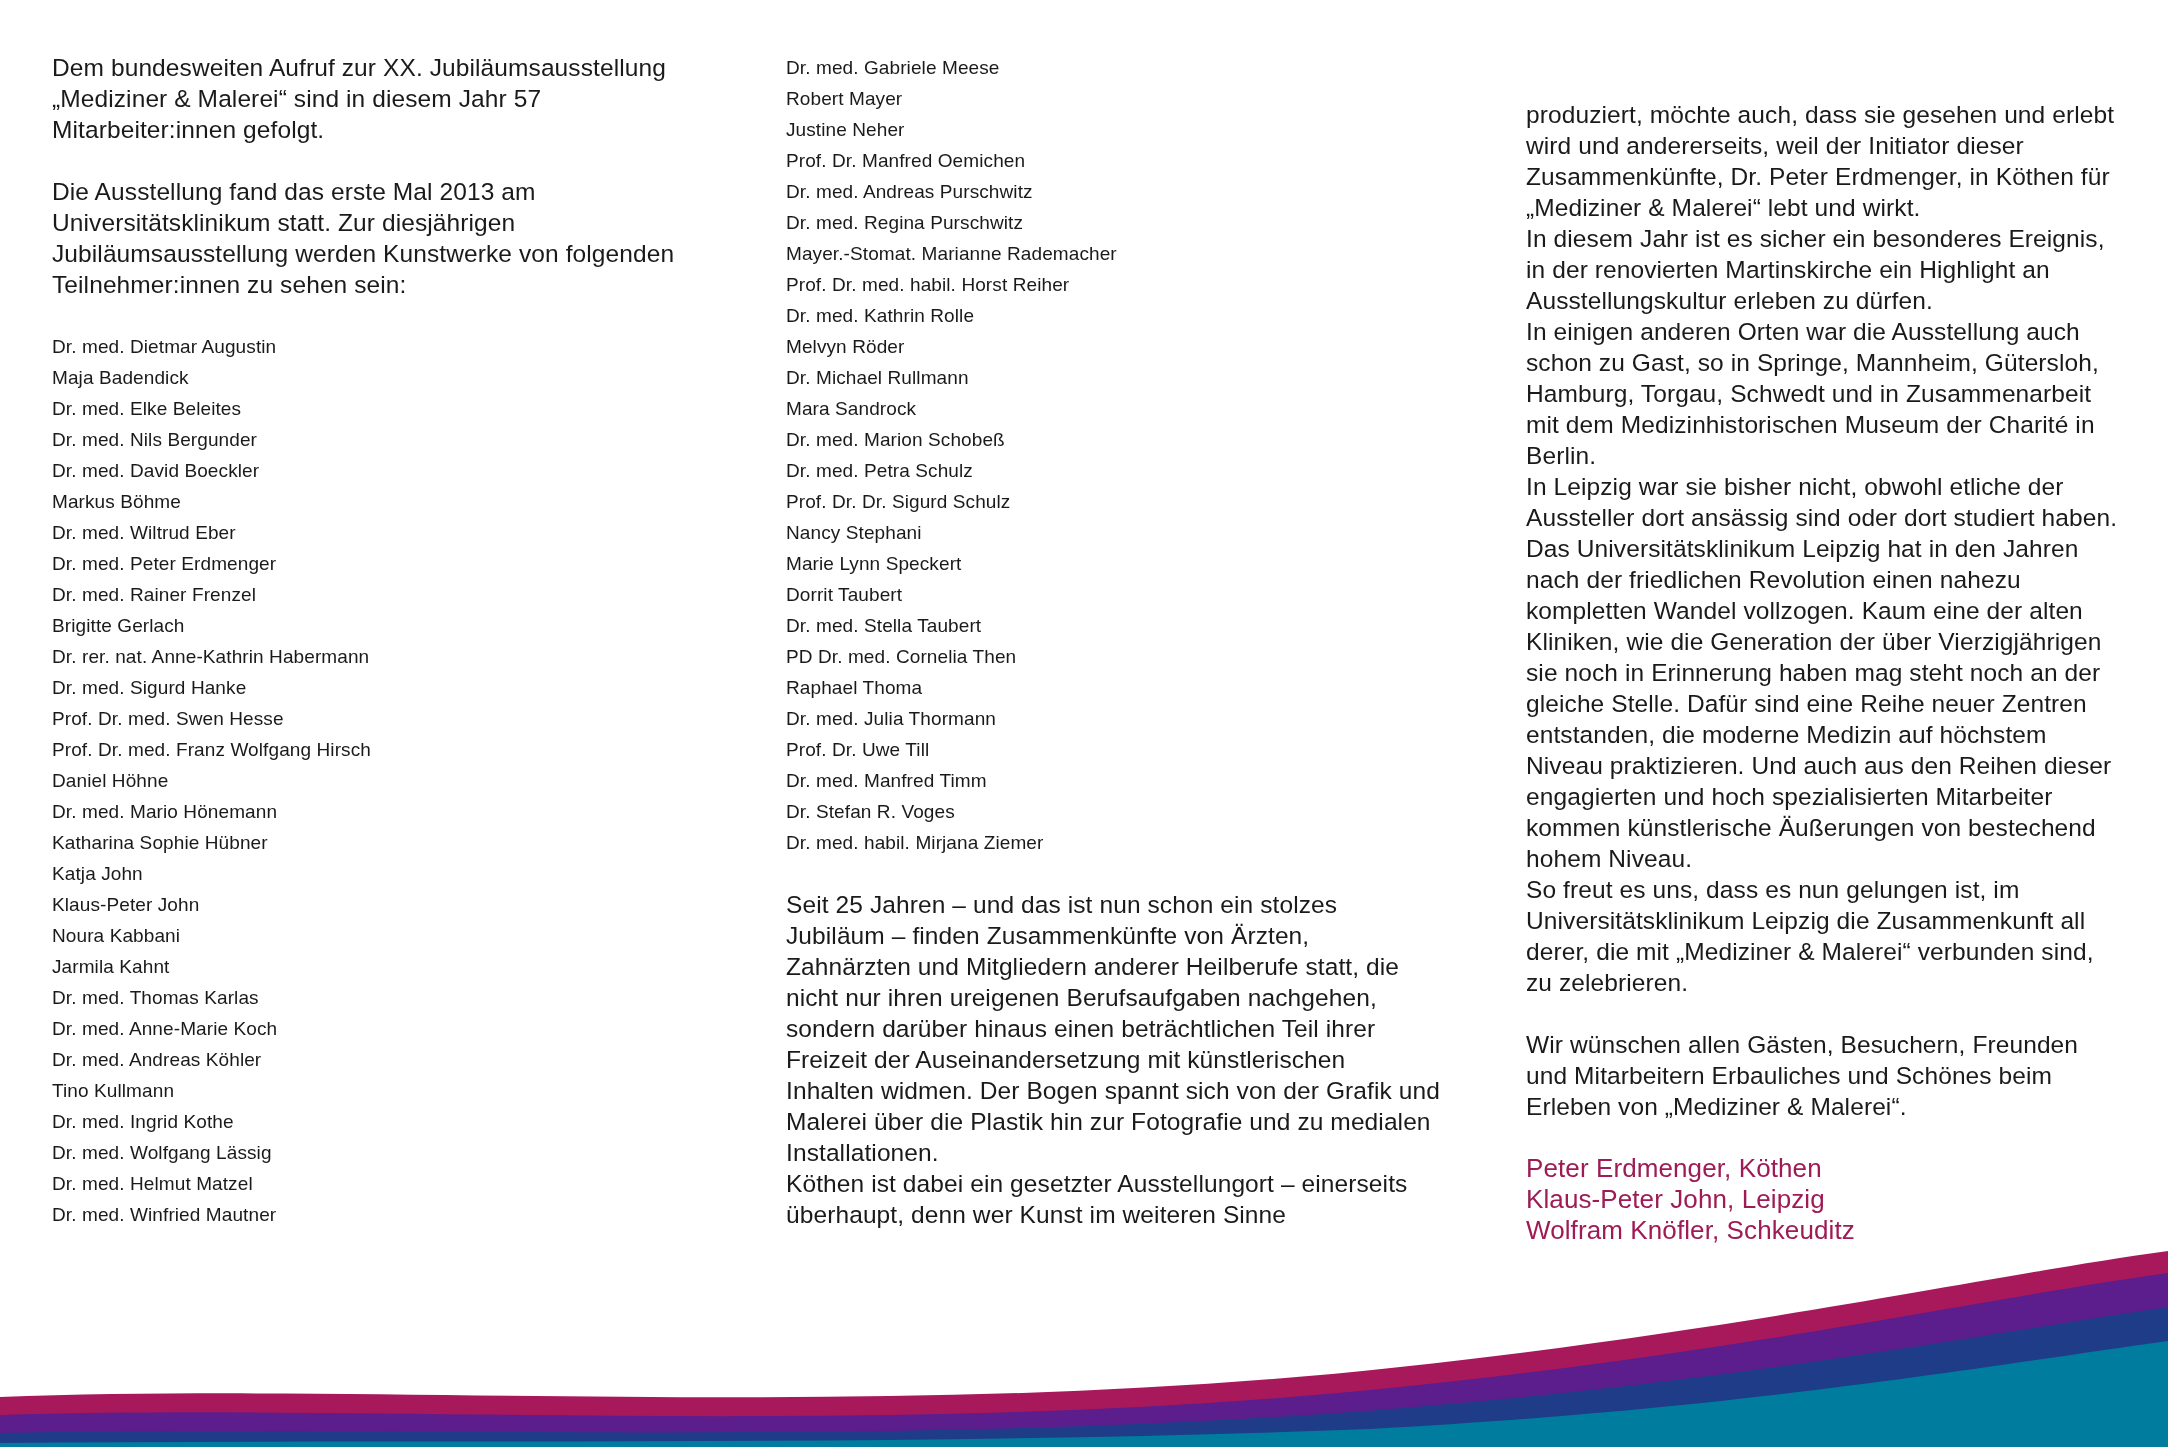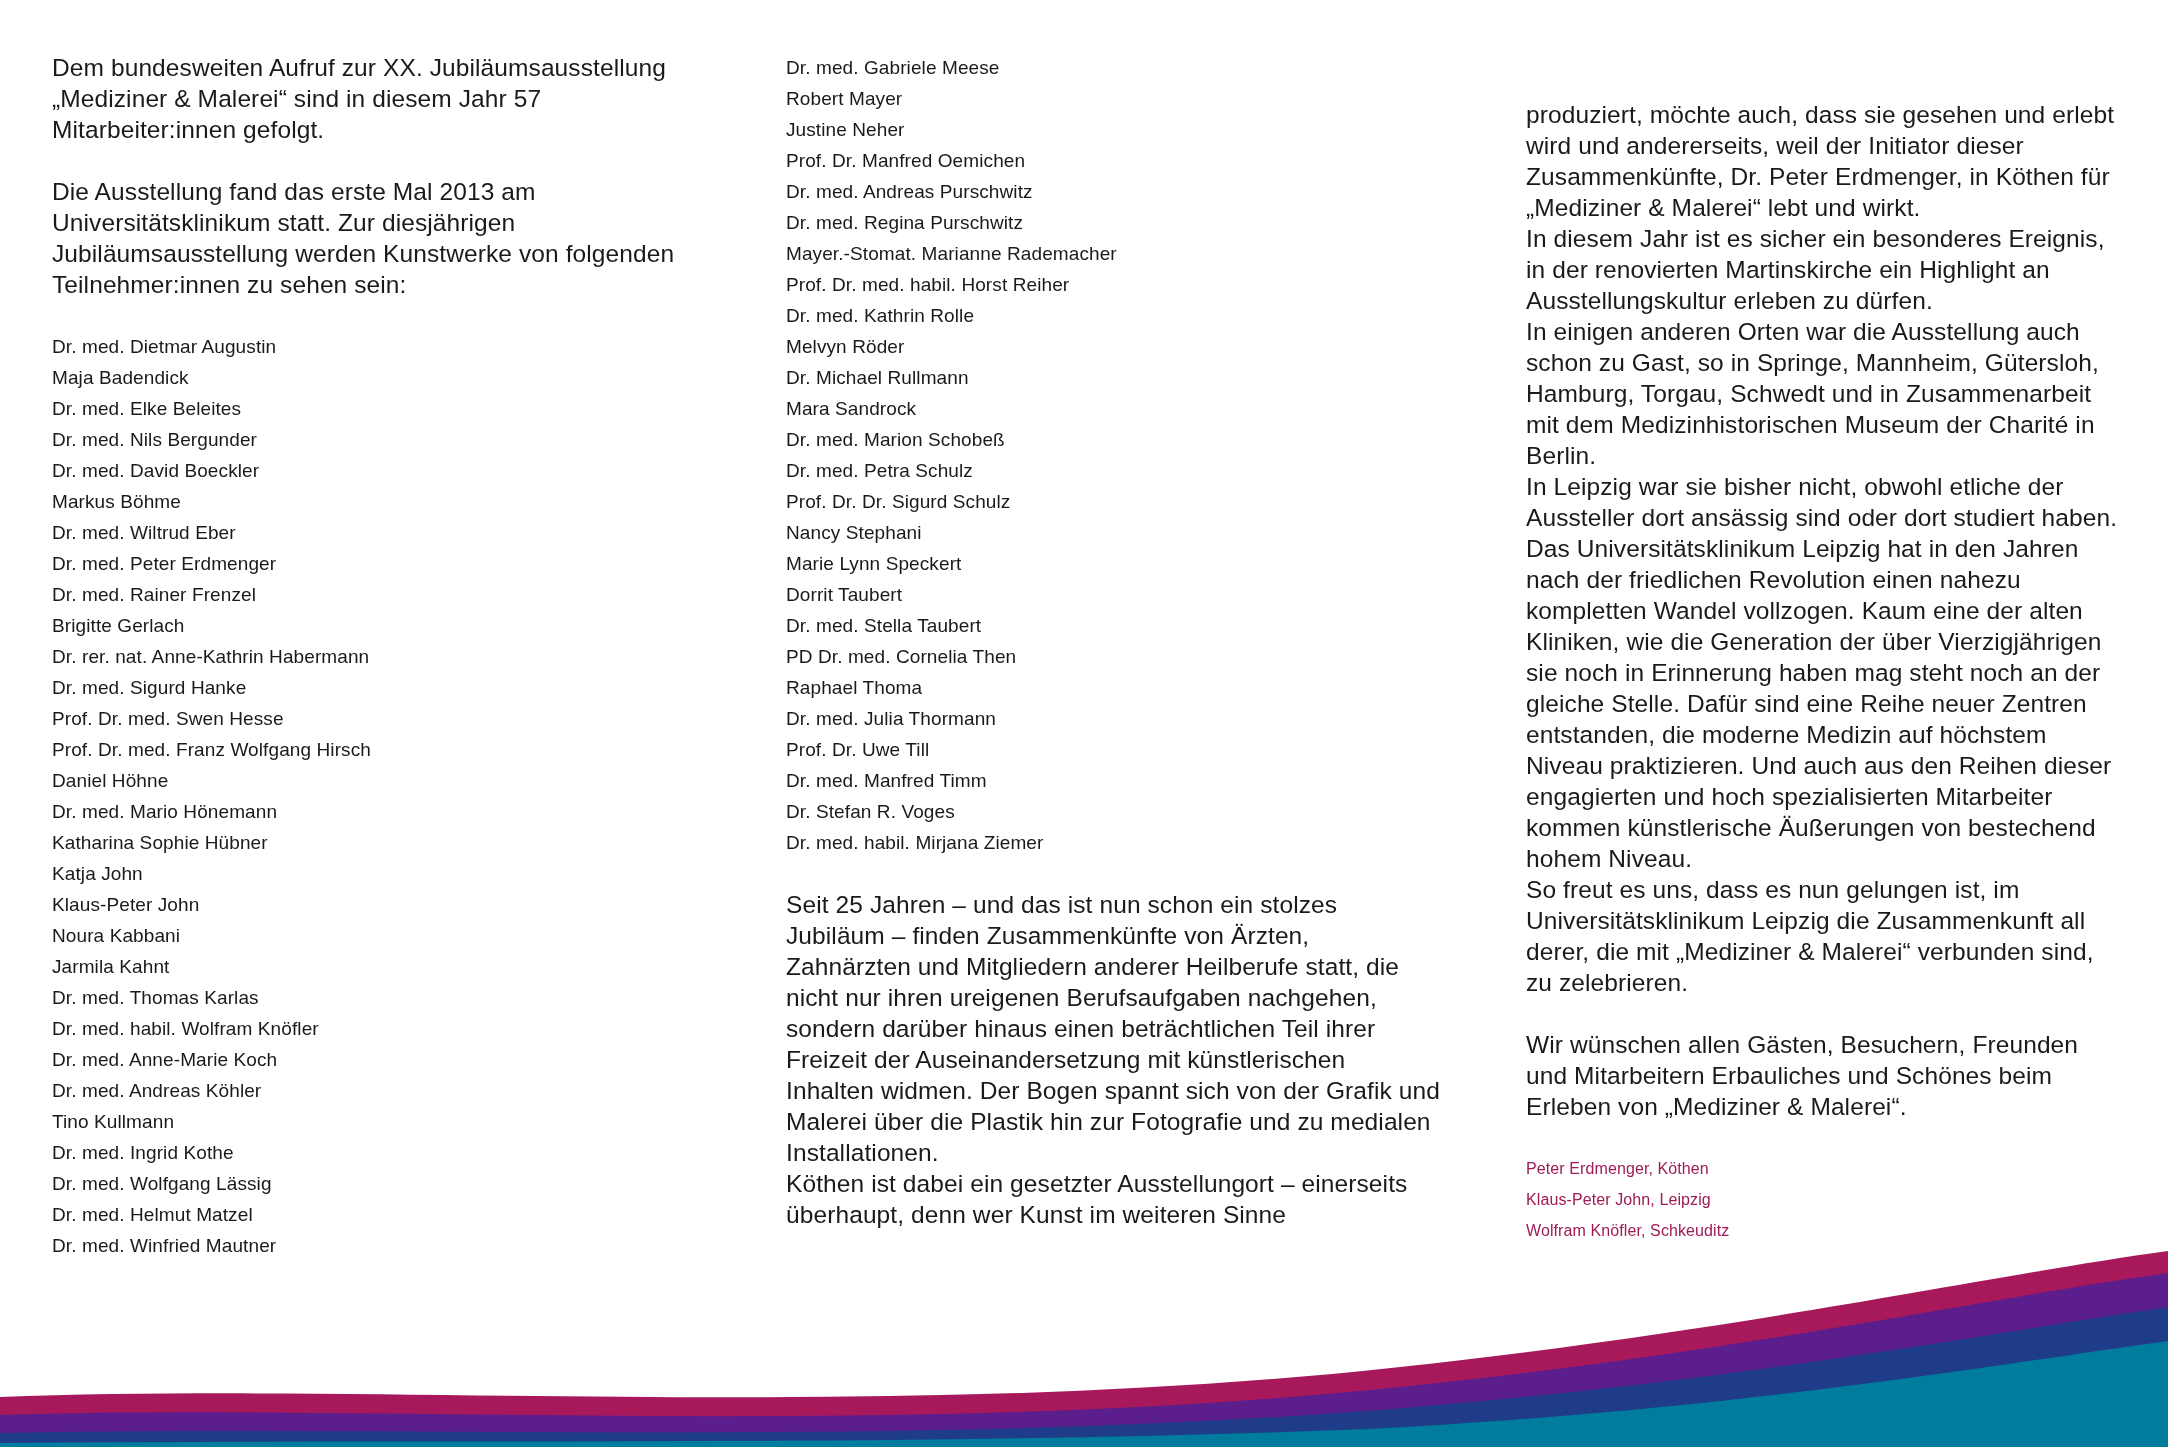--- a/index.html
+++ b/index.html
@@ -69,21 +69,21 @@
   .blockgap {
     height: 31px;
   }
   .flow p {
     margin: 0;
   }
   .signatures {
     margin-top: 31px;
   }
   .signatures div {
-    font-size: 16px;
+    font-size: 26px;
     line-height: 31px;
     color: #9e1b55;
     letter-spacing: 0.1px;
   }
   
   .deco {
     position: absolute;
     left: 0;
     bottom: 0;
     width: 2168px;
@@ -120,21 +120,20 @@
         <li>Prof. Dr. med. Swen Hesse</li>
         <li>Prof. Dr. med. Franz Wolfgang Hirsch</li>
         <li>Daniel Höhne</li>
         <li>Dr. med. Mario Hönemann</li>
         <li>Katharina Sophie Hübner</li>
         <li>Katja John</li>
         <li>Klaus-Peter John</li>
         <li>Noura Kabbani</li>
         <li>Jarmila Kahnt</li>
         <li>Dr. med. Thomas Karlas</li>
-        <li>Dr. med. habil. Wolfram Knöfler</li>
         <li>Dr. med. Anne-Marie Koch</li>
         <li>Dr. med. Andreas Köhler</li>
         <li>Tino Kullmann</li>
         <li>Dr. med. Ingrid Kothe</li>
         <li>Dr. med. Wolfgang Lässig</li>
         <li>Dr. med. Helmut Matzel</li>
         <li>Dr. med. Winfried Mautner</li>
       </ul>
     </div>
 

